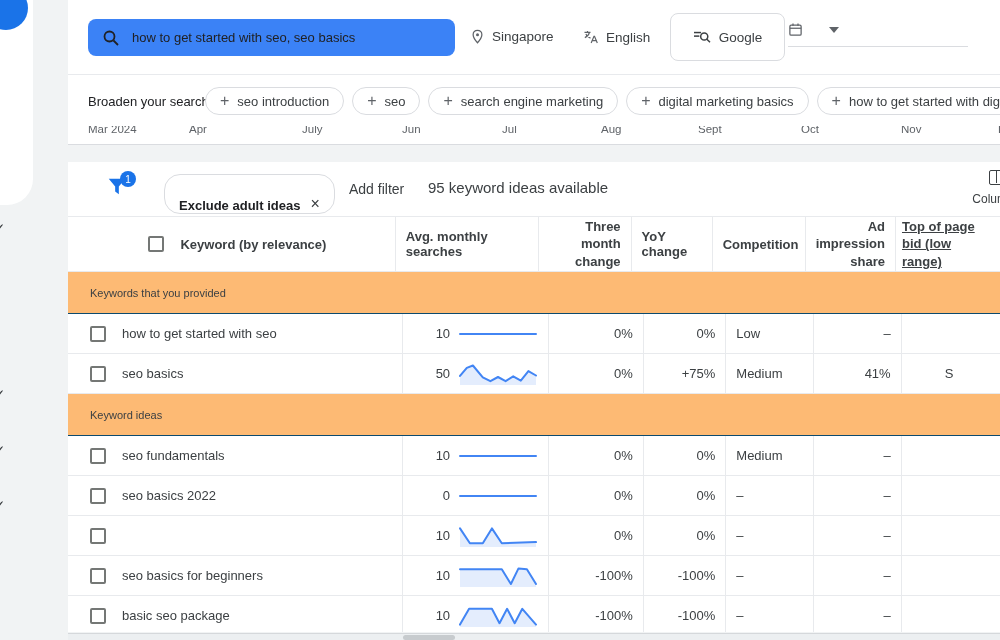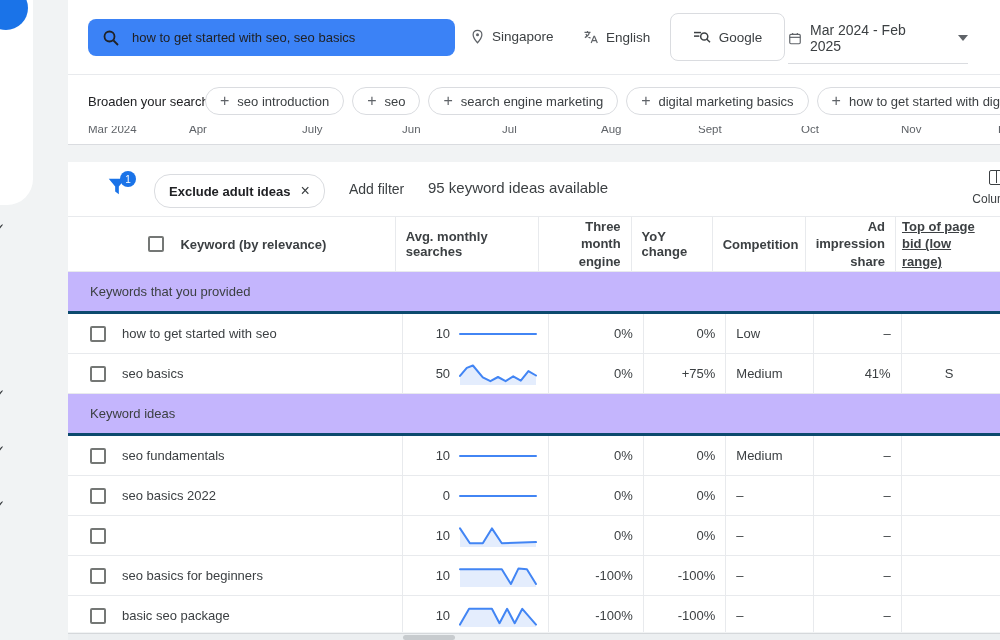--- a/index.html
+++ b/index.html
@@ -46,37 +46,37 @@
   .months { position:absolute; left:0; top:126px; width:932px; height:19px; overflow:hidden;
     border-bottom:1px solid #dadce0; }
   .months span { position:absolute; top:-3px; font-size:11.5px; color:#5f6368; white-space:nowrap; }
 
   
   .card { position:absolute; left:0; top:162px; width:932px; height:470px; background:#fff; overflow:hidden; }
   .filterbar { position:relative; height:55px; border-bottom:1px solid #e8eaed; }
   .funnel-wrap { position:absolute; left:38px; top:13px; width:30px; height:30px; cursor:pointer; }
   .badge { position:absolute; left:14px; top:-4px; width:16px; height:16px; border-radius:50%;
     color:#fff; font-size:10px; display:flex; align-items:center; justify-content:center; }
-  .fchip { position:absolute; left:86px; top:12px; height:34px; display:flex; align-items:center; gap:10px;
+  .fchip { position:absolute; left:96px; top:12px; height:40px; display:flex; align-items:flex-end; gap:10px;
     padding:0 14px; border:1px solid #dadce0; border-radius:16px; font-size:13px; font-weight:bold;
     color:#202124; cursor:pointer; }
   .fchip .x { font-size:16px; font-weight:normal; color:#3c4043; cursor:pointer; }
   .addfilter { position:absolute; left:281px; top:19px; font-size:14px; color:#3c4043; cursor:pointer; }
   .summary { position:absolute; left:360px; top:17px; font-size:15px; color:#3c4043; }
   .columns-ctl { position:absolute; right:-26px; top:8px; width:60px; text-align:center; cursor:pointer; }
   .columns-ctl .colicon { display:inline-block; width:15px; height:15px; border:1.5px solid #3c4043;
     border-radius:2px; position:relative; }
   .columns-ctl .colicon::after { content:""; position:absolute; left:6px; top:0; width:1.5px; height:12px; background:#3c4043; }
   .columns-ctl .collabel { font-size:12px; color:#3c4043; margin-top:3px; }
 
   
   .thead { display:flex; height:55px; border-bottom:1px solid #e8eaed; font-size:13px; font-weight:bold; color:#3c4043; }
   .trow { display:flex; height:40px; border-bottom:1px solid #e8eaed; font-size:13px; color:#3c4043; background:#fff; }
-  .tsection { display:flex; align-items:center; height:42px; border-bottom:3px solid #0c4a6e;
-    background:#c4b5fd; font-size:13px; color:#3c4043; padding-left:22px; }
+  .tsection { display:flex; align-items:center; height:42px; border-bottom:1px solid #0c4a6e;
+    background:#fdba74; font-size:11px; color:#3c4043; padding-left:22px; }
   .cell { display:flex; align-items:center; border-right:1px solid #e8eaed; padding:0 10px; }
   .cell:last-child { border-right:none; }
   .c-kw  { width:357px; gap:16px; padding-left:22px; }
   .c-avg { width:155px; justify-content:flex-end; gap:8px; }
   .c-3mo { width:100px; justify-content:flex-end; }
   .c-yoy { width:87px;  justify-content:flex-end; }
   .c-cmp { width:93px;  justify-content:flex-start; }
   .c-ads { width:92px;  justify-content:flex-end; }
   .c-bid { width:104px; justify-content:flex-start; padding-left:10px; }
   .thead .c-kw { padding-left:22px;justify-content:center; }
@@ -144,21 +144,20 @@
         <span>Google</span>
       </div>
 
       <div class="daterange">
         <svg width="15" height="15" viewBox="0 0 24 24">
           <rect x="3" y="5" width="18" height="16" rx="2" fill="none" stroke="#5f6368" stroke-width="2"></rect>
           <line x1="3" y1="10" x2="21" y2="10" stroke="#5f6368" stroke-width="2"></line>
           <line x1="8" y1="2.5" x2="8" y2="6" stroke="#5f6368" stroke-width="2"></line>
           <line x1="16" y1="2.5" x2="16" y2="6" stroke="#5f6368" stroke-width="2"></line>
         </svg>
-        <span>Mar 2024 - Feb 2025</span>
         <span class="caret"></span>
       </div>
     </div>
 
     <div class="broaden">
       <span class="broaden-label">Broaden your search:</span>
       <div class="chips" id="broaden-chips">
           <div class="chip">
             <span class="plus">+</span>
             <span>seo introduction</span>
@@ -218,21 +217,21 @@
 
     <div class="thead">
       <div class="cell c-kw">
         <span class="cb"></span>
         <span>Keyword (by relevance)</span>
       </div>
       <div class="cell c-avg">
           <span>Avg. monthly searches</span>
         </div>
       <div class="cell c-3mo">
-          <span class="hmulti">Three month engine</span>
+          <span class="hmulti">Three month change</span>
         </div>
       <div class="cell c-yoy">
           <span>YoY change</span>
         </div>
       <div class="cell c-cmp">
           <span>Competition</span>
         </div>
       <div class="cell c-ads">
           <span class="hmulti">Ad impression share</span>
         </div>

